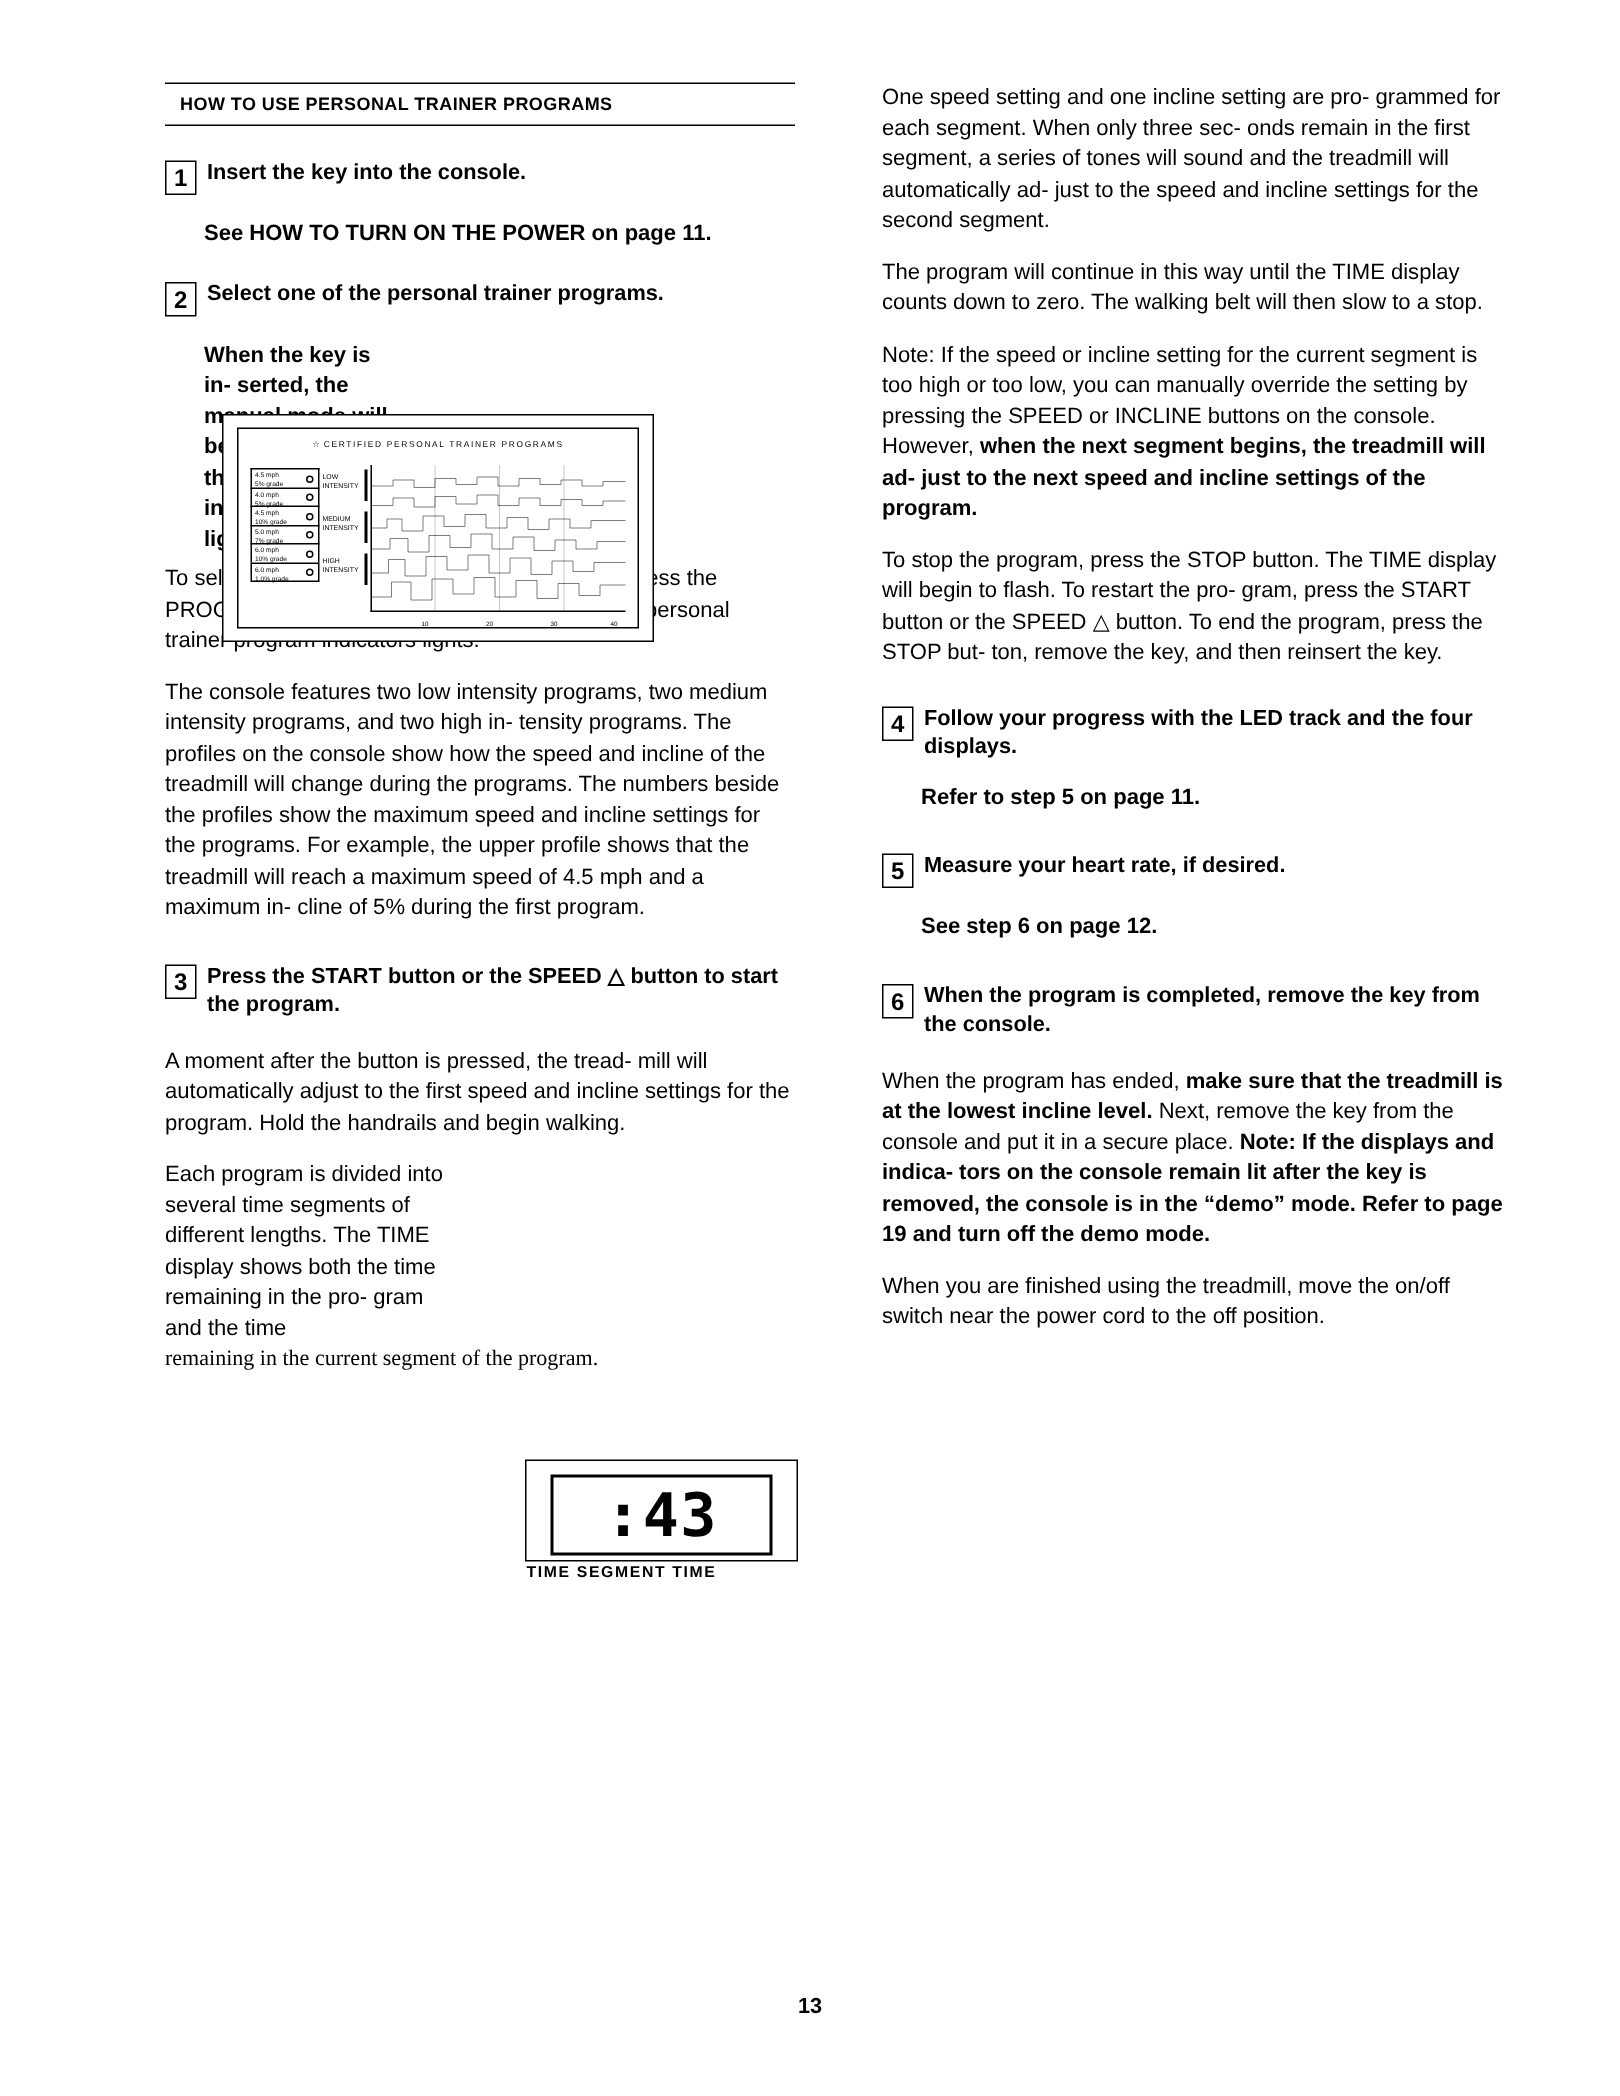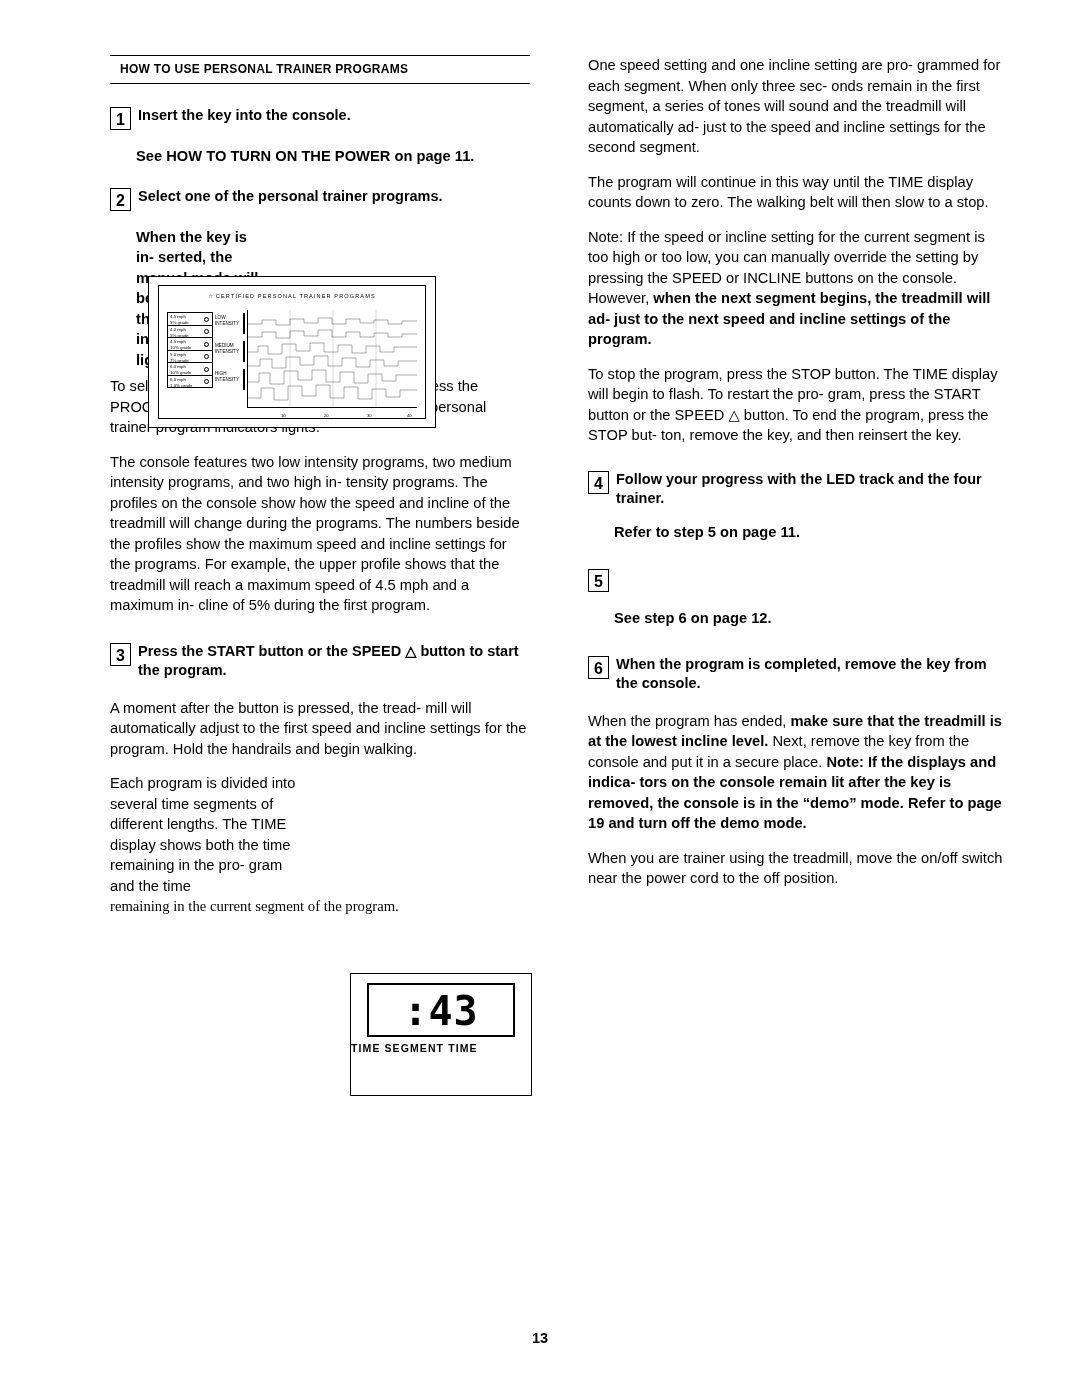--- a/index.html
+++ b/index.html
@@ -171,21 +171,21 @@
     width: 170px;
     font-size: 4.2px;
   }
 
   
   .time-fig {
     position: absolute;
     left: 350px;
     top: 973px;
     width: 182px;
-    height: 123px;
+    height: 68px;
     border: 1.6px solid #000;
     box-sizing: border-box;
     background: #fff;
   }
   .time-inner {
     position: absolute;
     left: 16px; top: 9px;
     width: 148px; height: 54px;
     border: 2.2px solid #000;
     box-sizing: border-box;
@@ -351,34 +351,35 @@
 
     <p class="body" style="margin-top:0;">One speed setting and one incline setting are pro- grammed for each segment. When only three sec- onds remain in the first segment, a series of tones will sound and the treadmill will automatically ad- just to the speed and incline settings for the second segment.</p>
     <p class="body">The program will continue in this way until the TIME display counts down to zero. The walking belt will then slow to a stop.</p>
 
     <p class="body"><span>Note: If the speed or incline setting for the current segment is too high or too low, you can manually override the setting by pressing the SPEED or INCLINE buttons on the console. However, </span><b class="inline">when the next segment begins, the treadmill will ad- just to the next speed and incline settings of the program.</b></p>
 
     <p class="body"><span>To stop the program, press the STOP button. The TIME display will begin to flash. To restart the pro- gram, press the START button or the SPEED </span><span>△</span><span> button. To end the program, press the STOP but- ton, remove the key, and then reinsert the key.</span></p>
 
     <div class="step" style="margin-top:24px;">
       <div class="step-num">4</div>
-      <div class="step-head">Follow your progress with the LED track and the four trainer.</div>
+      <div class="step-head">Follow your progress with the LED track and the four displays.</div>
     </div>
     <p class="body indent">Refer to step 5 on page 11.</p>
 
     <div class="step" style="margin-top:26px;">
       <div class="step-num">5</div>
+      <div class="step-head">Measure your heart rate, if desired.</div>
     </div>
     <p class="body indent">See step 6 on page 12.</p>
 
     <div class="step" style="margin-top:26px;">
       <div class="step-num">6</div>
       <div class="step-head">When the program is completed, remove the key from the console.</div>
     </div>
 
     <p class="body" style="margin-top:18px;"><span>When the program has ended, </span><b class="inline">make sure that the treadmill is at the lowest incline level.</b><span> Next, remove the key from the console and put it in a secure place. </span><b class="inline">Note: If the displays and indica- tors on the console remain lit after the key is removed, the console is in the “demo” mode. Refer to page 19 and turn off the demo mode.</b></p>
 
-    <p class="body">When you are trainer using the treadmill, move the on/off switch near the power cord to the off position.</p>
+    <p class="body">When you are finished using the treadmill, move the on/off switch near the power cord to the off position.</p>
   </div>
 
   <div class="page-num">13</div>
 
 </div>
 
 </body></html>

